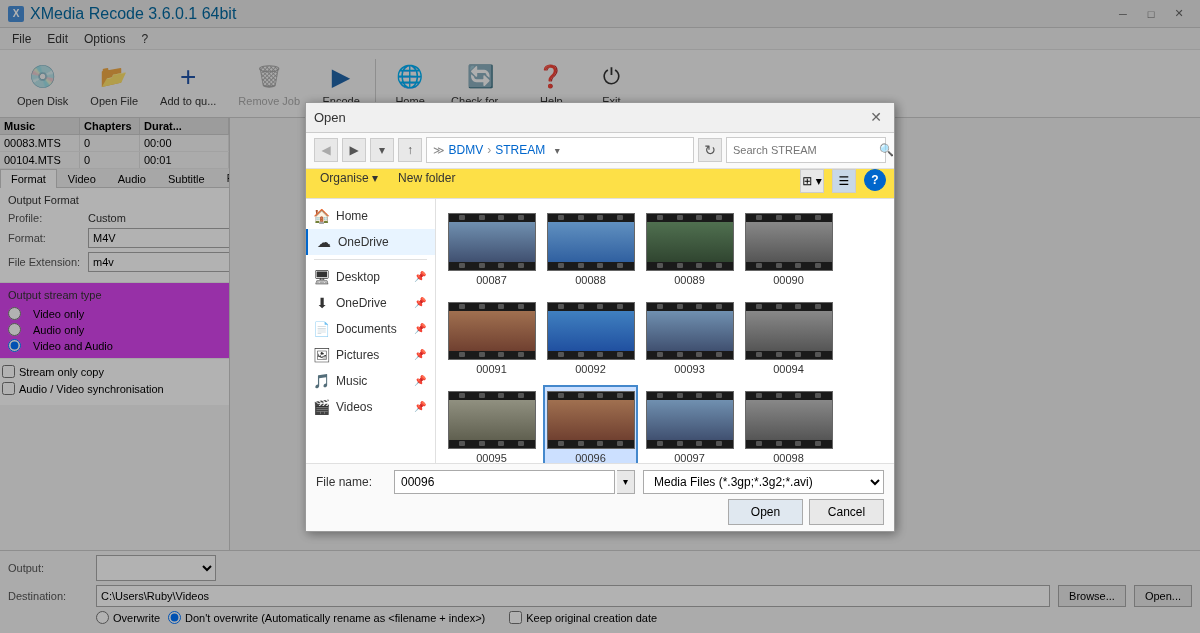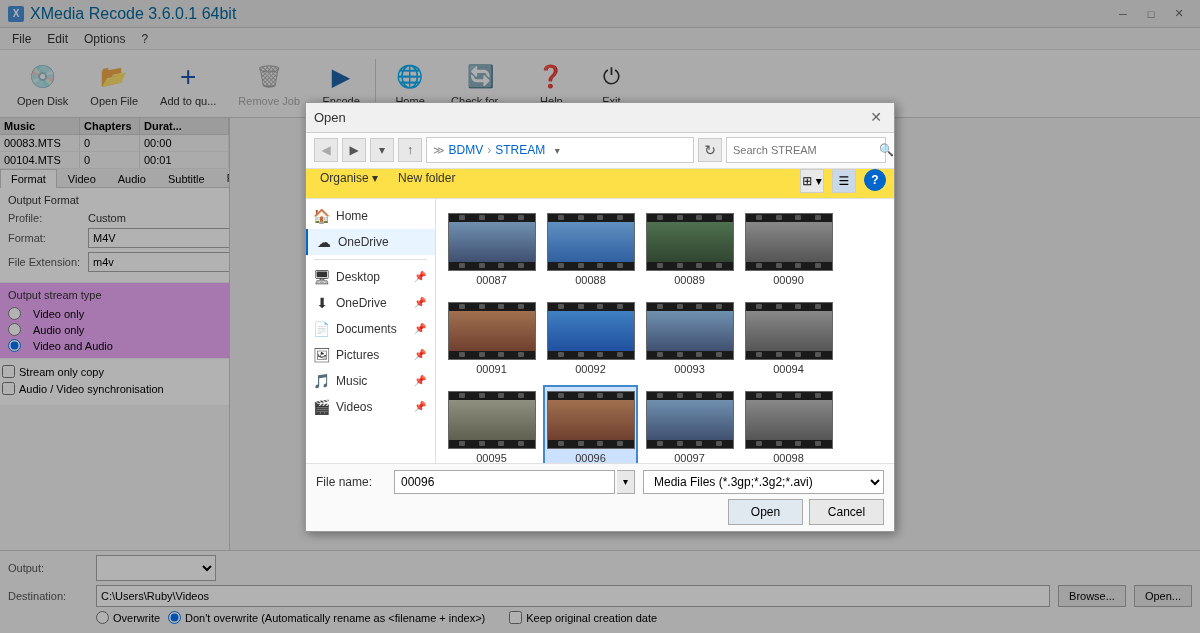--- a/index.html
+++ b/index.html
@@ -217,21 +217,21 @@
       height: 20px;
       border: 1px solid #aaa;
       padding: 1px 4px;
       font-size: 11px;
       background: white;
     }
 
     
     .stream-section {
       padding: 6px 8px;
-      background: #f0abfc;
+      background: #d946ef;
       border-top: 1px solid #eee;
     }
     .radio-group {
       display: flex;
       flex-direction: column;
       gap: 3px;
       margin-top: 4px;
     }
     .radio-row {
       display: flex;

